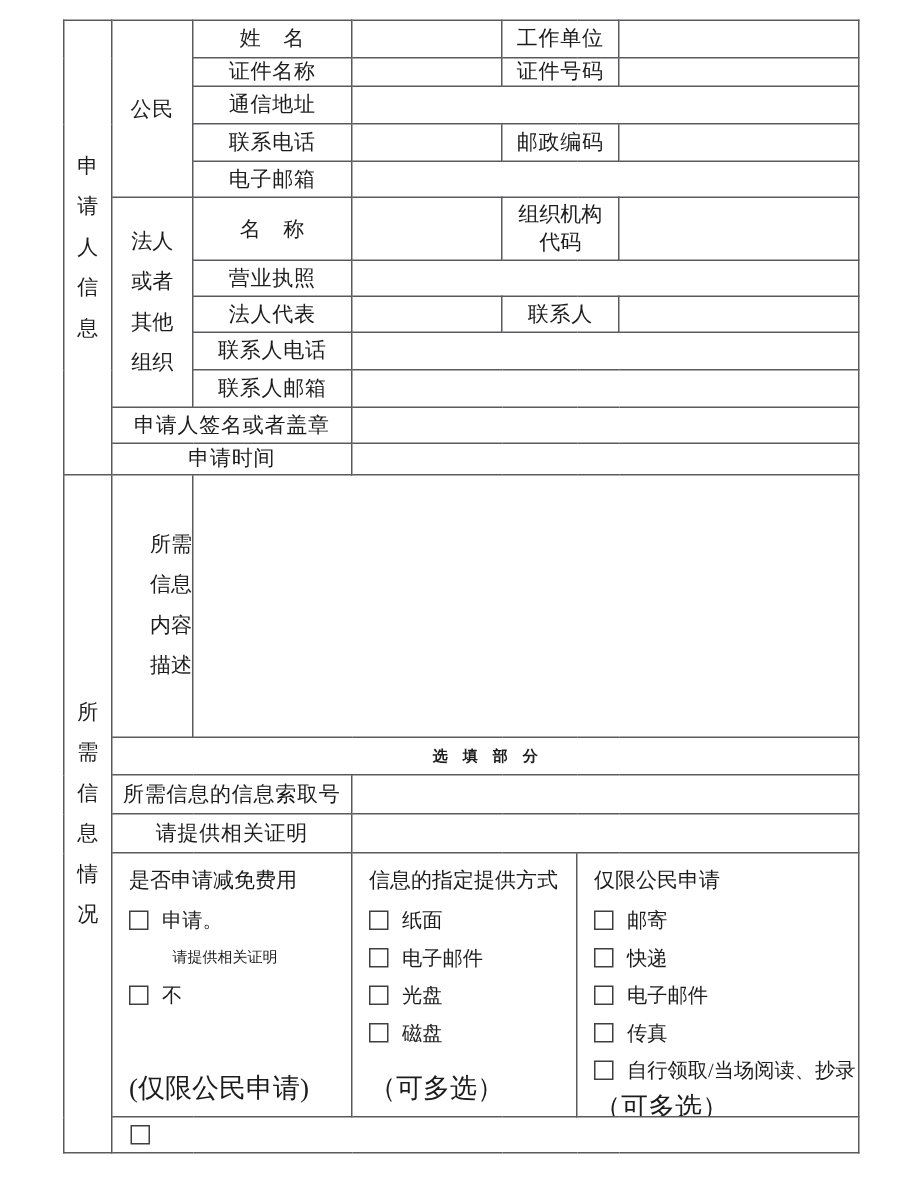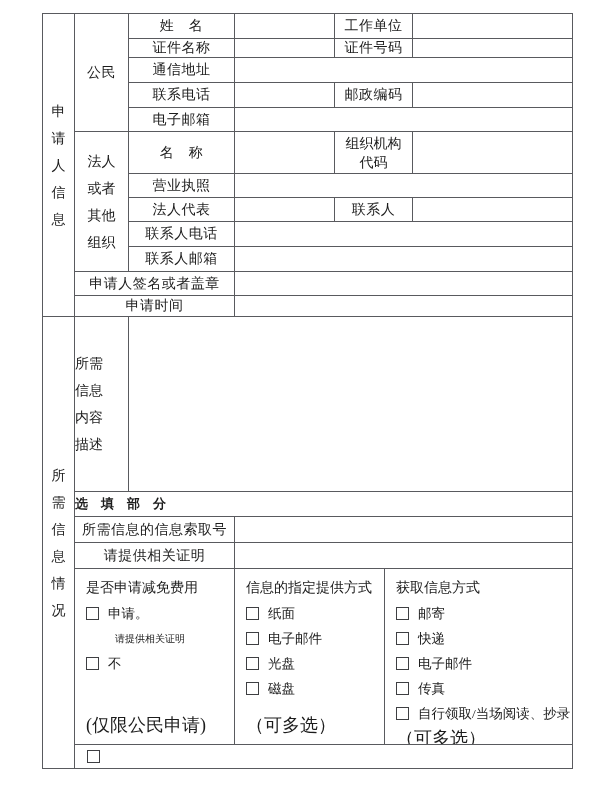--- a/index.html
+++ b/index.html
@@ -28,25 +28,25 @@
     vertical-align: middle;
     overflow: hidden;
     margin-top: 36px;
   }
   .lbl { text-align: center; letter-spacing: 0.5px; }
   .val {}
   .vlabel { text-align: center; }
   .vlabel span { display: block; line-height: 27px; }
   .stack span { display: block; line-height: 27px; text-align: center; }
   .two-line span { display: block; line-height: 19px; text-align: center; }
-  .desc-cell span { display: block; line-height: 27px; text-align: left; }
+  .desc-cell span { display: block; line-height: 27px; text-align: right; }
   .header-row td {
     font-weight: bold;
-    text-align: left;
-    font-size: 13px;
+    text-align: center;
+    font-size: 10px;
     font-family: Liberation Serif, serif;
   }
   .opt-td { vertical-align: top; }
   .opt-box {
     display: flex;
     flex-direction: column;
     padding: 6px 4px 6px 11px;
     height: 162px;
   }
   .opt-title { line-height: 26px; white-space: nowrap; }
@@ -254,21 +254,21 @@
             </div>
             <div class="opt-line">
               <span class="cb"></span>
               <span>磁盘</span>
             </div>
             <div class="opt-note">（可多选）</div>
           </div>
         </td>
         <td colspan="2" class="opt-td">
           <div class="opt-box">
-            <div class="opt-title">获取信息方式</div>
+            <div class="opt-title">仅限公民申请</div>
             <div class="opt-line">
               <span class="cb"></span>
               <span>邮寄</span>
             </div>
             <div class="opt-line">
               <span class="cb"></span>
               <span>快递</span>
             </div>
             <div class="opt-line">
               <span class="cb"></span>

